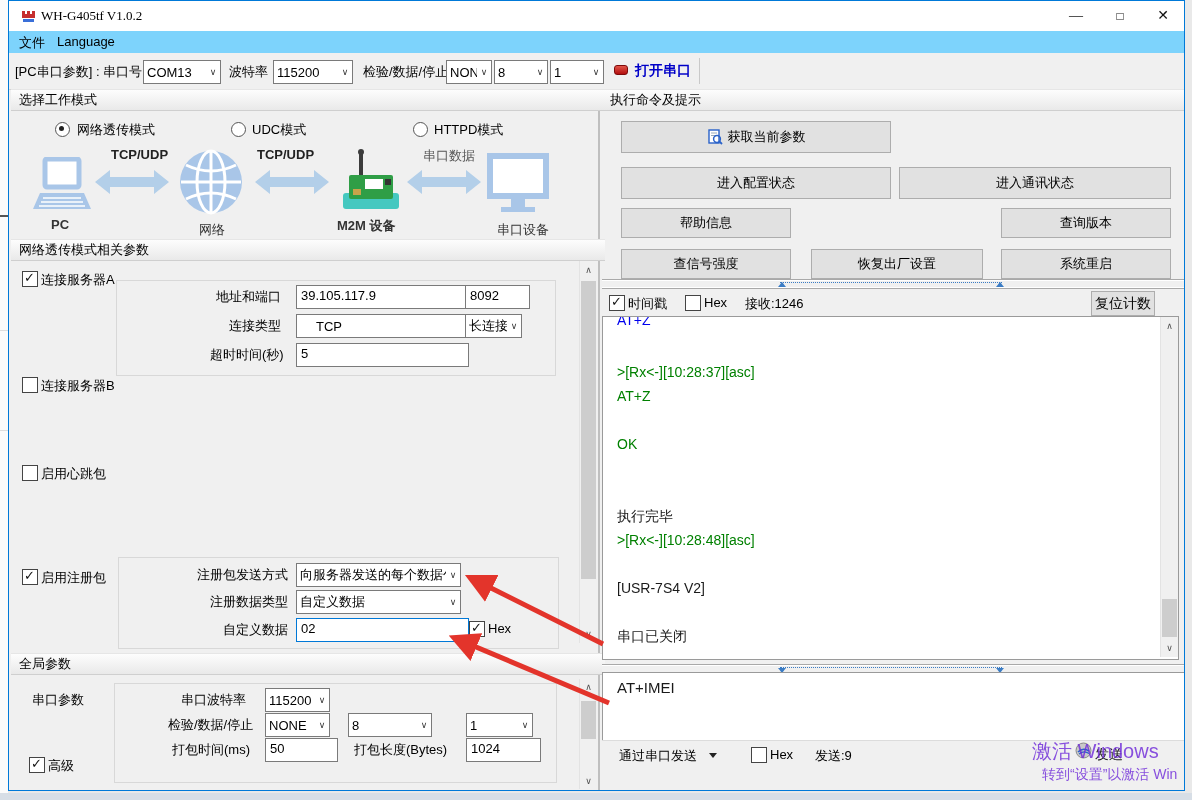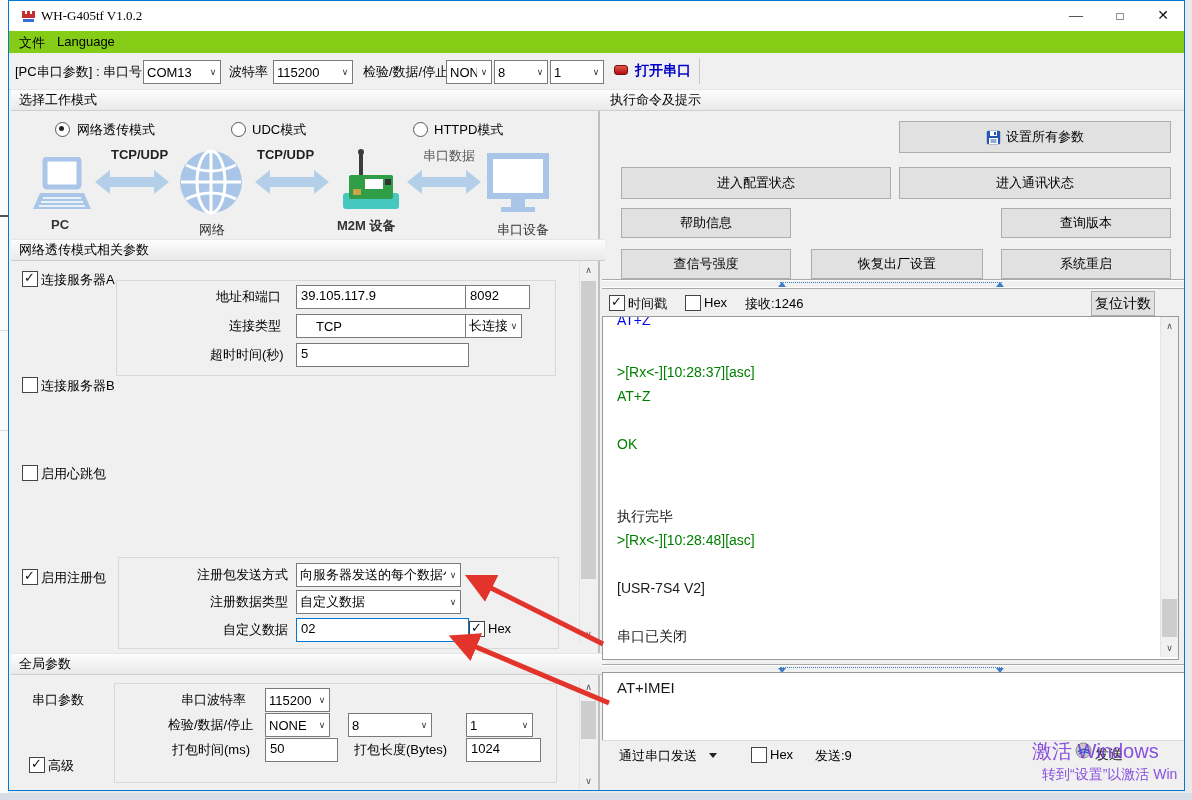--- a/index.html
+++ b/index.html
@@ -4,21 +4,21 @@
 <style>
   html,body{margin:0;padding:0;}
   body{width:1192px;height:800px;position:relative;overflow:hidden;background:#e9e9e9;
        font-family:"Liberation Sans","DejaVu Sans",sans-serif;font-size:13px;color:#000;}
   .abs{position:absolute;box-sizing:border-box;}
   .window{position:absolute;left:8px;top:0;width:1177px;height:791px;background:#f0f0f0;
           border:1px solid #0079d8;box-sizing:border-box;overflow:hidden;}
   .titlebar{position:absolute;left:0;top:0;right:0;height:30px;background:#fff;font-family:Liberation Serif, serif;}
   .title-text{position:absolute;left:32px;top:7px;font-size:13px;}
   .wbtn{position:absolute;top:0;width:44px;height:30px;text-align:center;line-height:30px;font-size:14px;color:#111;}
-  .menubar{position:absolute;left:0;top:30px;right:0;height:22px;background:#84cc16;border-bottom:1px solid #ececec;}
+  .menubar{position:absolute;left:0;top:30px;right:0;height:22px;background:#7dd3fc;border-bottom:1px solid #ececec;}
   .menu-item{position:absolute;top:3px;font-size:13px;}
   .toolbar{position:absolute;left:0;top:52px;right:0;height:36px;background:#f0f0f0;border-bottom:1px solid #d4d4d4;}
   .lbl{position:absolute;white-space:nowrap;}
   .combo{position:absolute;background:#fff;border:1px solid #7a7a7a;display:flex;align-items:center;height:22px;}
   .combo .val{flex:1;padding:0 3px;overflow:hidden;white-space:nowrap;font-size:13px;}
   .combo .chev{width:14px;text-align:center;font-size:9px;color:#333;flex:none;}
   .input{position:absolute;background:#fff;border:1px solid #7a7a7a;height:22px;line-height:20px;padding:0 4px;
          overflow:hidden;white-space:nowrap;font-size:13px;}
   .input.focus{border:1px solid #0078d7;}
   .caption{position:absolute;height:20px;line-height:20px;padding-left:8px;font-size:13px;
@@ -258,30 +258,29 @@
   <span class="lbl" style="left:39px;top:756px;">高级</span>
 
   <div class="sb" style="left:570px;top:678px;width:17px;height:110px;">
     <span class="arr" style="top:3px;">∧</span>
     <div class="thumb" style="top:22px;height:38px;"></div>
     <span class="arr" style="bottom:3px;">∨</span>
   </div>
 
   <div class="caption" style="left:593px;top:88px;width:583px;">执行命令及提示</div>
 
-  <div class="btn" style="left:890px;top:120px;width:270px;height:30px;">
-    <svg width="15" height="15" viewBox="0 0 15 15">
-      <rect x="0.8" y="0.8" width="13.4" height="13.4" rx="1.5" fill="#2456b0"></rect>
-      <rect x="4" y="1" width="7" height="5" fill="#fff"></rect>
-      <rect x="8" y="2" width="2" height="3" fill="#2456b0"></rect>
-      <rect x="3" y="8" width="9" height="6" fill="#fff"></rect>
-      <line x1="4.5" y1="10" x2="10.5" y2="10" stroke="#2456b0" stroke-width="1"></line>
-      <line x1="4.5" y1="12" x2="10.5" y2="12" stroke="#2456b0" stroke-width="1"></line>
+  <div class="btn" style="left:612px;top:120px;width:268px;height:30px;">
+    <svg width="16" height="16" viewBox="0 0 16 16">
+      <rect x="2" y="1" width="10" height="13" fill="#fff" stroke="#2a62c9" stroke-width="1.4"></rect>
+      <line x1="4" y1="4" x2="10" y2="4" stroke="#9ab" stroke-width="1"></line>
+      <line x1="4" y1="6.5" x2="10" y2="6.5" stroke="#9ab" stroke-width="1"></line>
+      <circle cx="10" cy="10" r="3.4" fill="none" stroke="#2a62c9" stroke-width="1.5"></circle>
+      <line x1="12.4" y1="12.4" x2="15" y2="15" stroke="#2a62c9" stroke-width="1.8"></line>
     </svg>
-    <span>设置所有参数</span>
+    <span>获取当前参数</span>
   </div>
   <div class="btn" style="left:890px;top:166px;width:270px;height:30px;">
       <span>进入通讯状态</span>
     </div>
   <div class="btn" style="left:612px;top:166px;width:268px;height:30px;">
       <span>进入配置状态</span>
     </div>
 
   <div class="btn" style="left:612px;top:207px;width:168px;height:28px;">
       <span>帮助信息</span>

